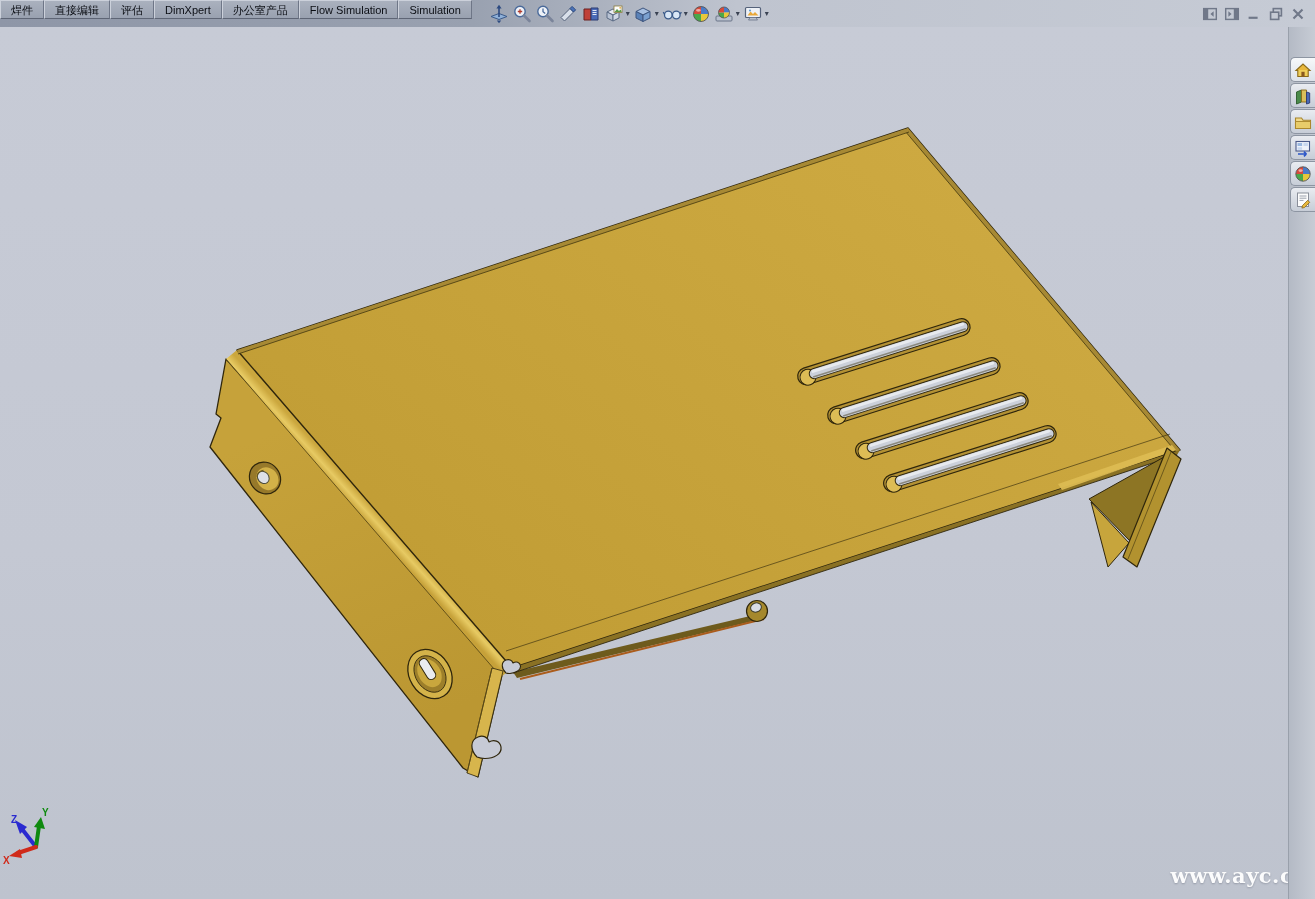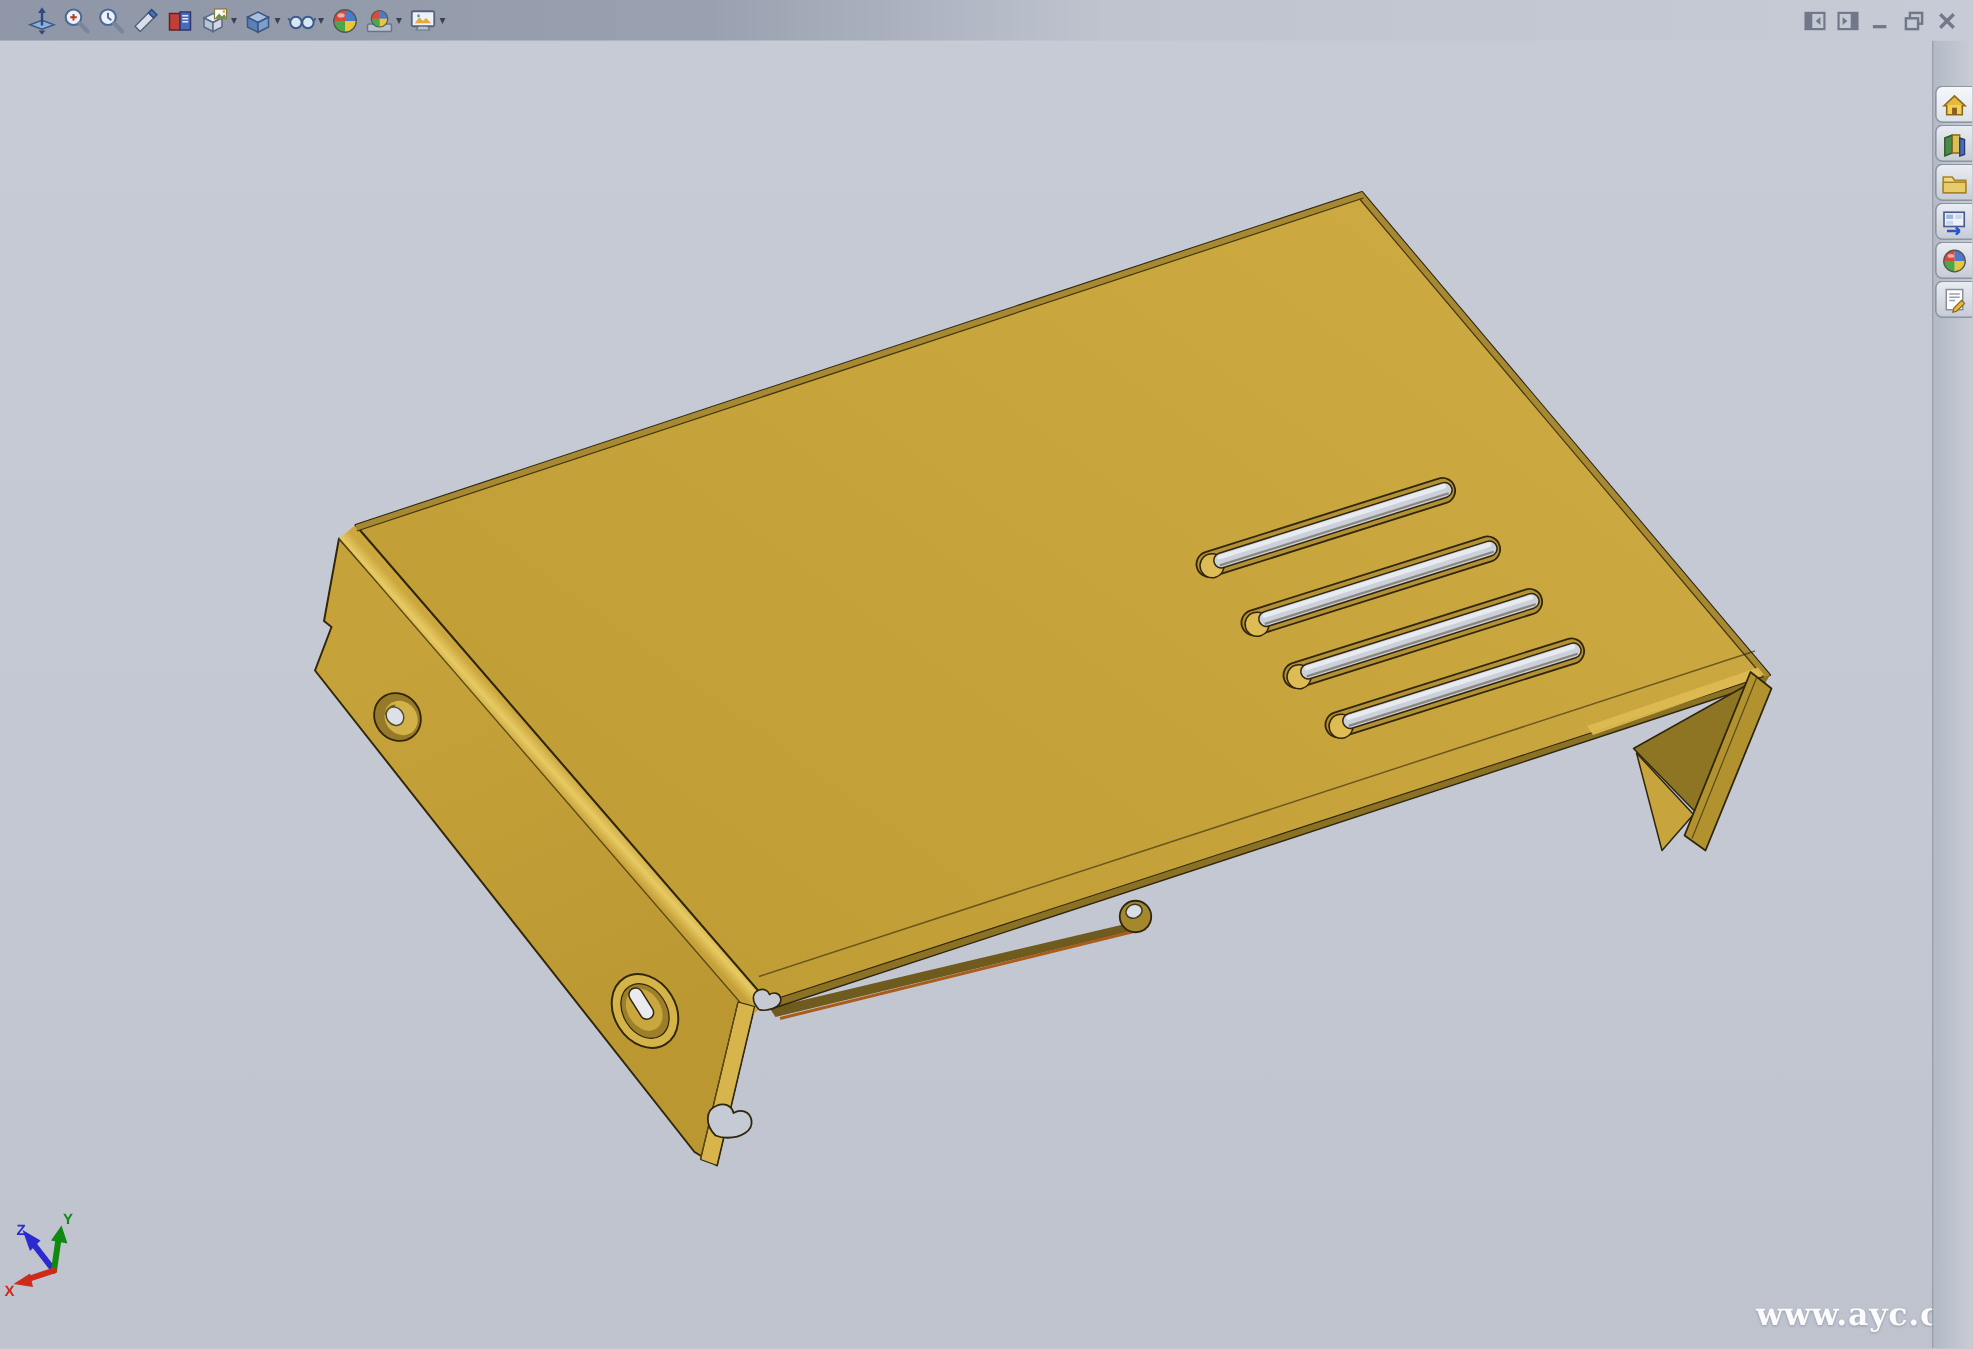--- a/index.html
+++ b/index.html
@@ -177,20 +177,29 @@
     </symbol>
     <symbol id="sym-custom-properties" viewBox="0 0 18 18">
       <rect x="3.5" y="2" width="11" height="13.5" fill="#fdfdfd" stroke="#8a8f9a" stroke-width="1"></rect>
       <path d="M5.5 5 h7 M5.5 7.2 h7 M5.5 9.4 h4" stroke="#9aa0ac" stroke-width="1"></path>
       <path d="M8.5 14.5 l5.2-5.2 2 2 -5.2 5.2 -2.6.6 z" fill="#e8b83c" stroke="#8a6a1a" stroke-width="0.8"></path>
     </symbol>
   </defs>
 </svg>
 
 <div class="topbar">
+  <div class="tabs" id="cm-tabs">
+      <div class="tab">焊件</div>
+      <div class="tab">直接编辑</div>
+      <div class="tab">评估</div>
+      <div class="tab">DimXpert</div>
+      <div class="tab">办公室产品</div>
+      <div class="tab">Flow Simulation</div>
+      <div class="tab">Simulation</div>
+    </div>
   <div class="hicons" id="headsup">
       <div class="hbtn">
         <svg width="20" height="20">
           <use href="#sym-zoom-to-fit"></use>
         </svg>
       </div>
       <div class="hbtn">
         <svg width="20" height="20">
           <use href="#sym-zoom-to-area"></use>
         </svg>

